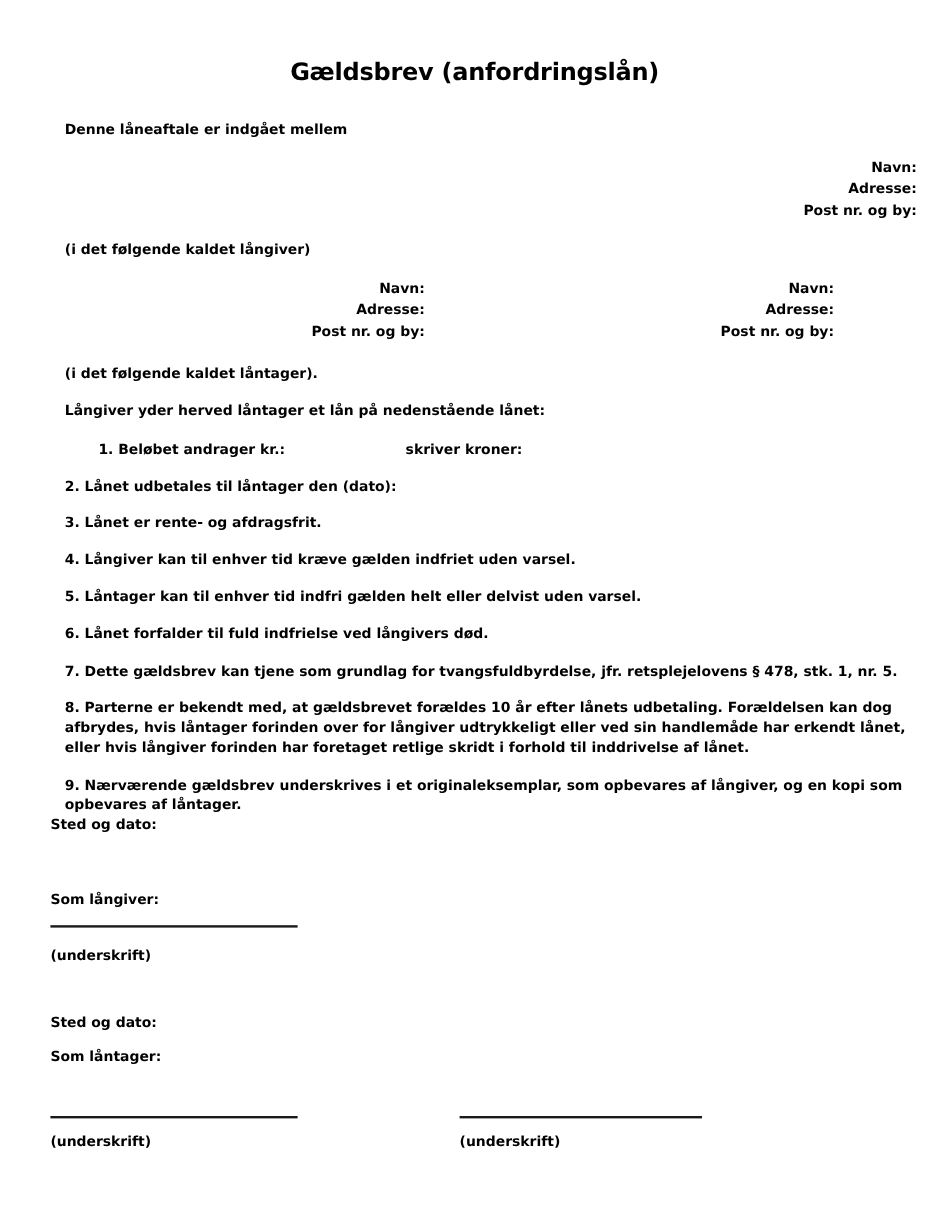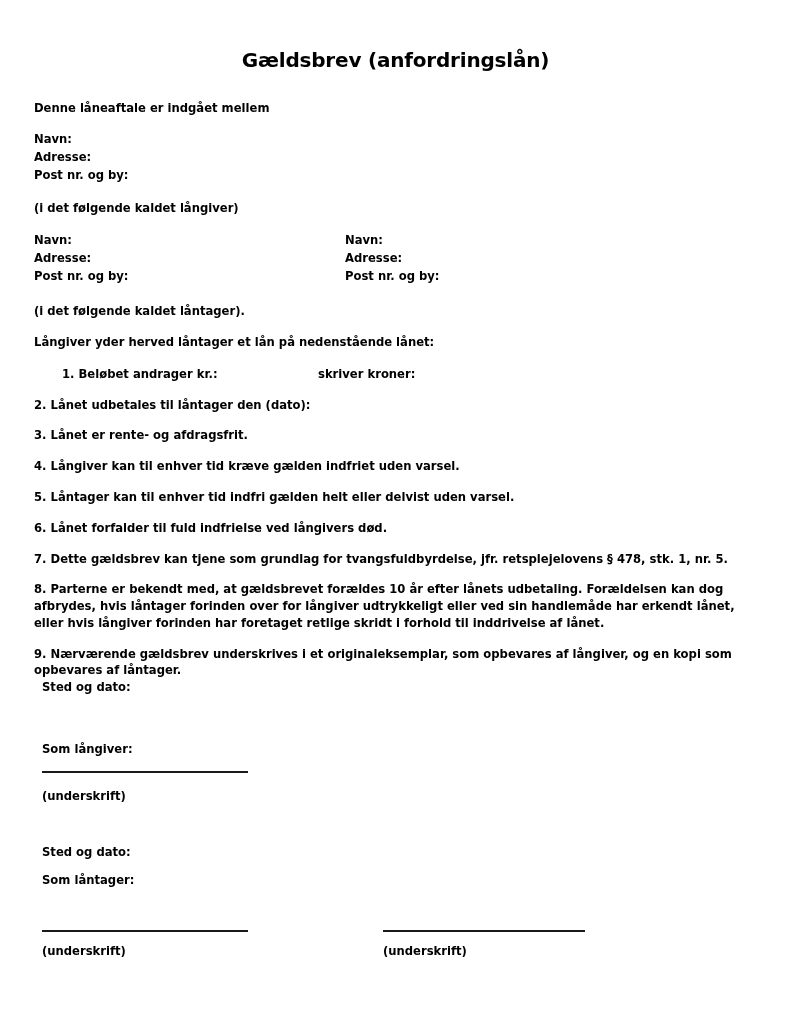--- a/index.html
+++ b/index.html
@@ -29,38 +29,39 @@
     top: 48px;
     left: 0;
     width: 791px;
     text-align: center;
     font-size: 20px;
     font-weight: bold;
     letter-spacing: -0.2px;
   }
   .content {
     position: absolute;
-    left: 34px;
+    left: 54px;
     top: 100px;
     width: 710px;
   }
   .para {
     font-size: 11.6px;
     font-weight: bold;
     line-height: 1.42;
     margin: 0 0 15px 0;
   }
   .block-lines {
     font-size: 11.6px;
     font-weight: bold;
     line-height: 1.55;
     margin: 0 0 15px 0;
   }
   .block-lines div {
     white-space: nowrap;
+    text-align: right;
   }
   .two-col {
     position: relative;
     margin: 0 0 15px 0;
   }
   .two-col .col-a {
     position: absolute;
     left: 0;
     top: 0;
     width: 300px;

